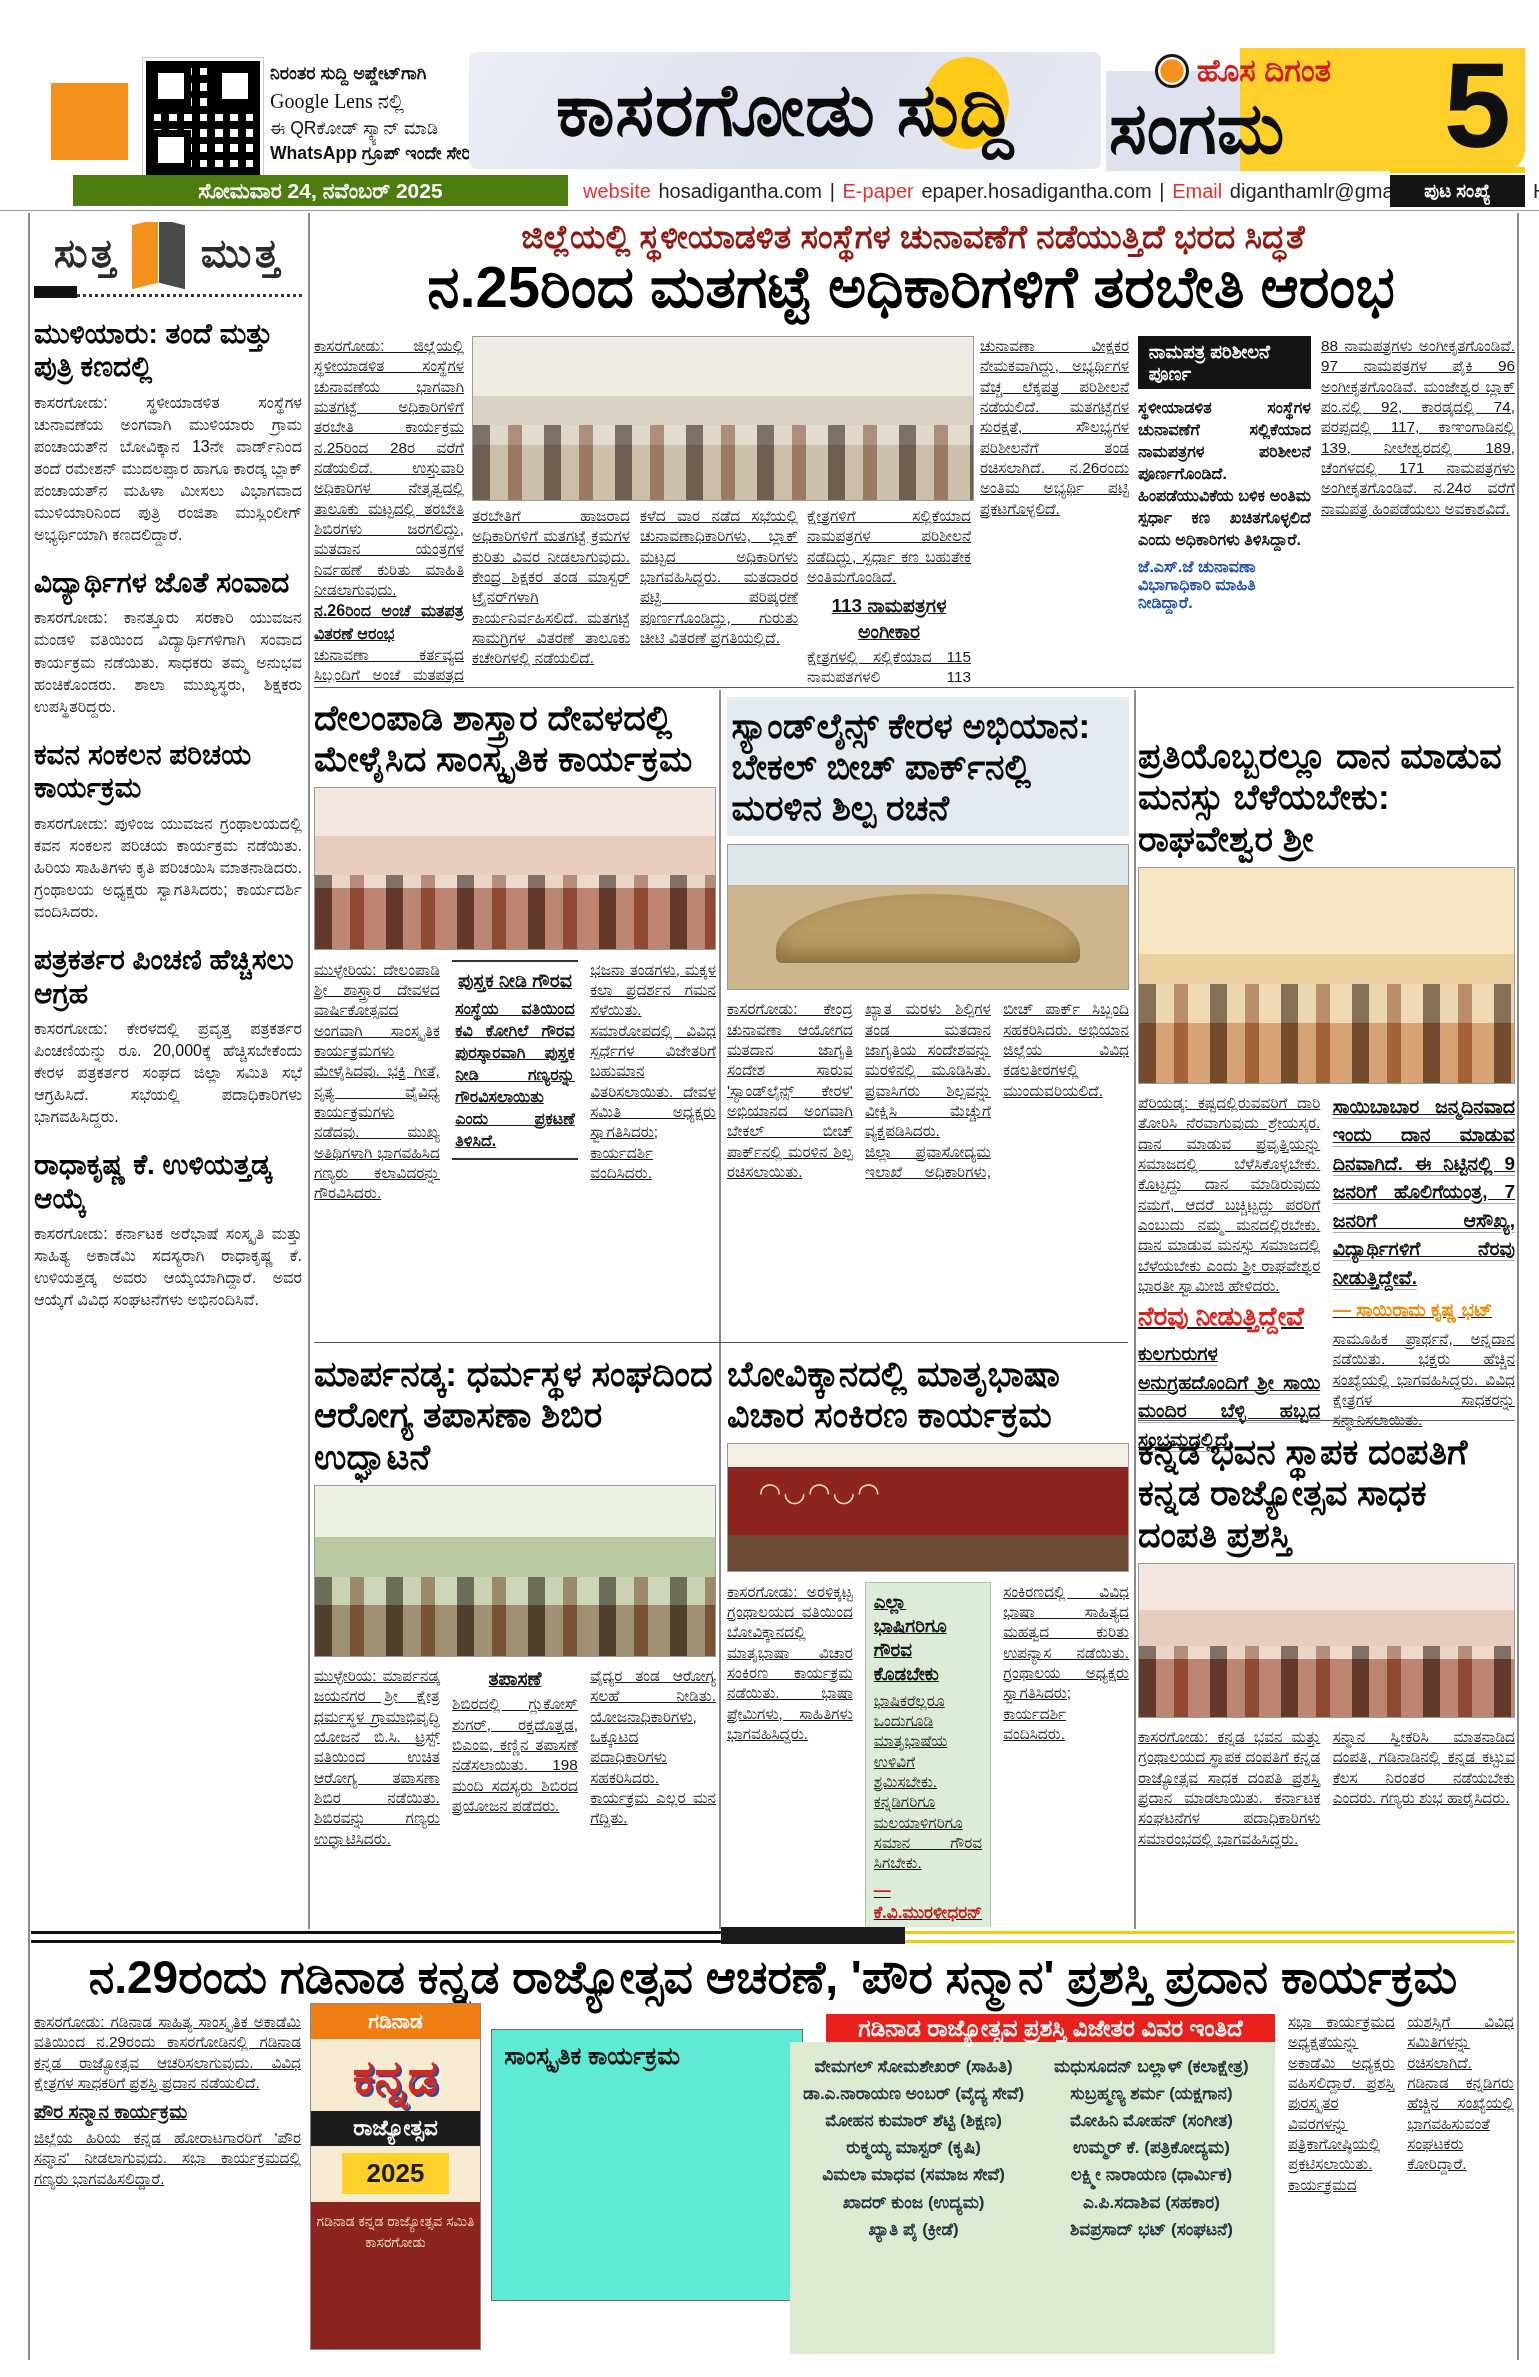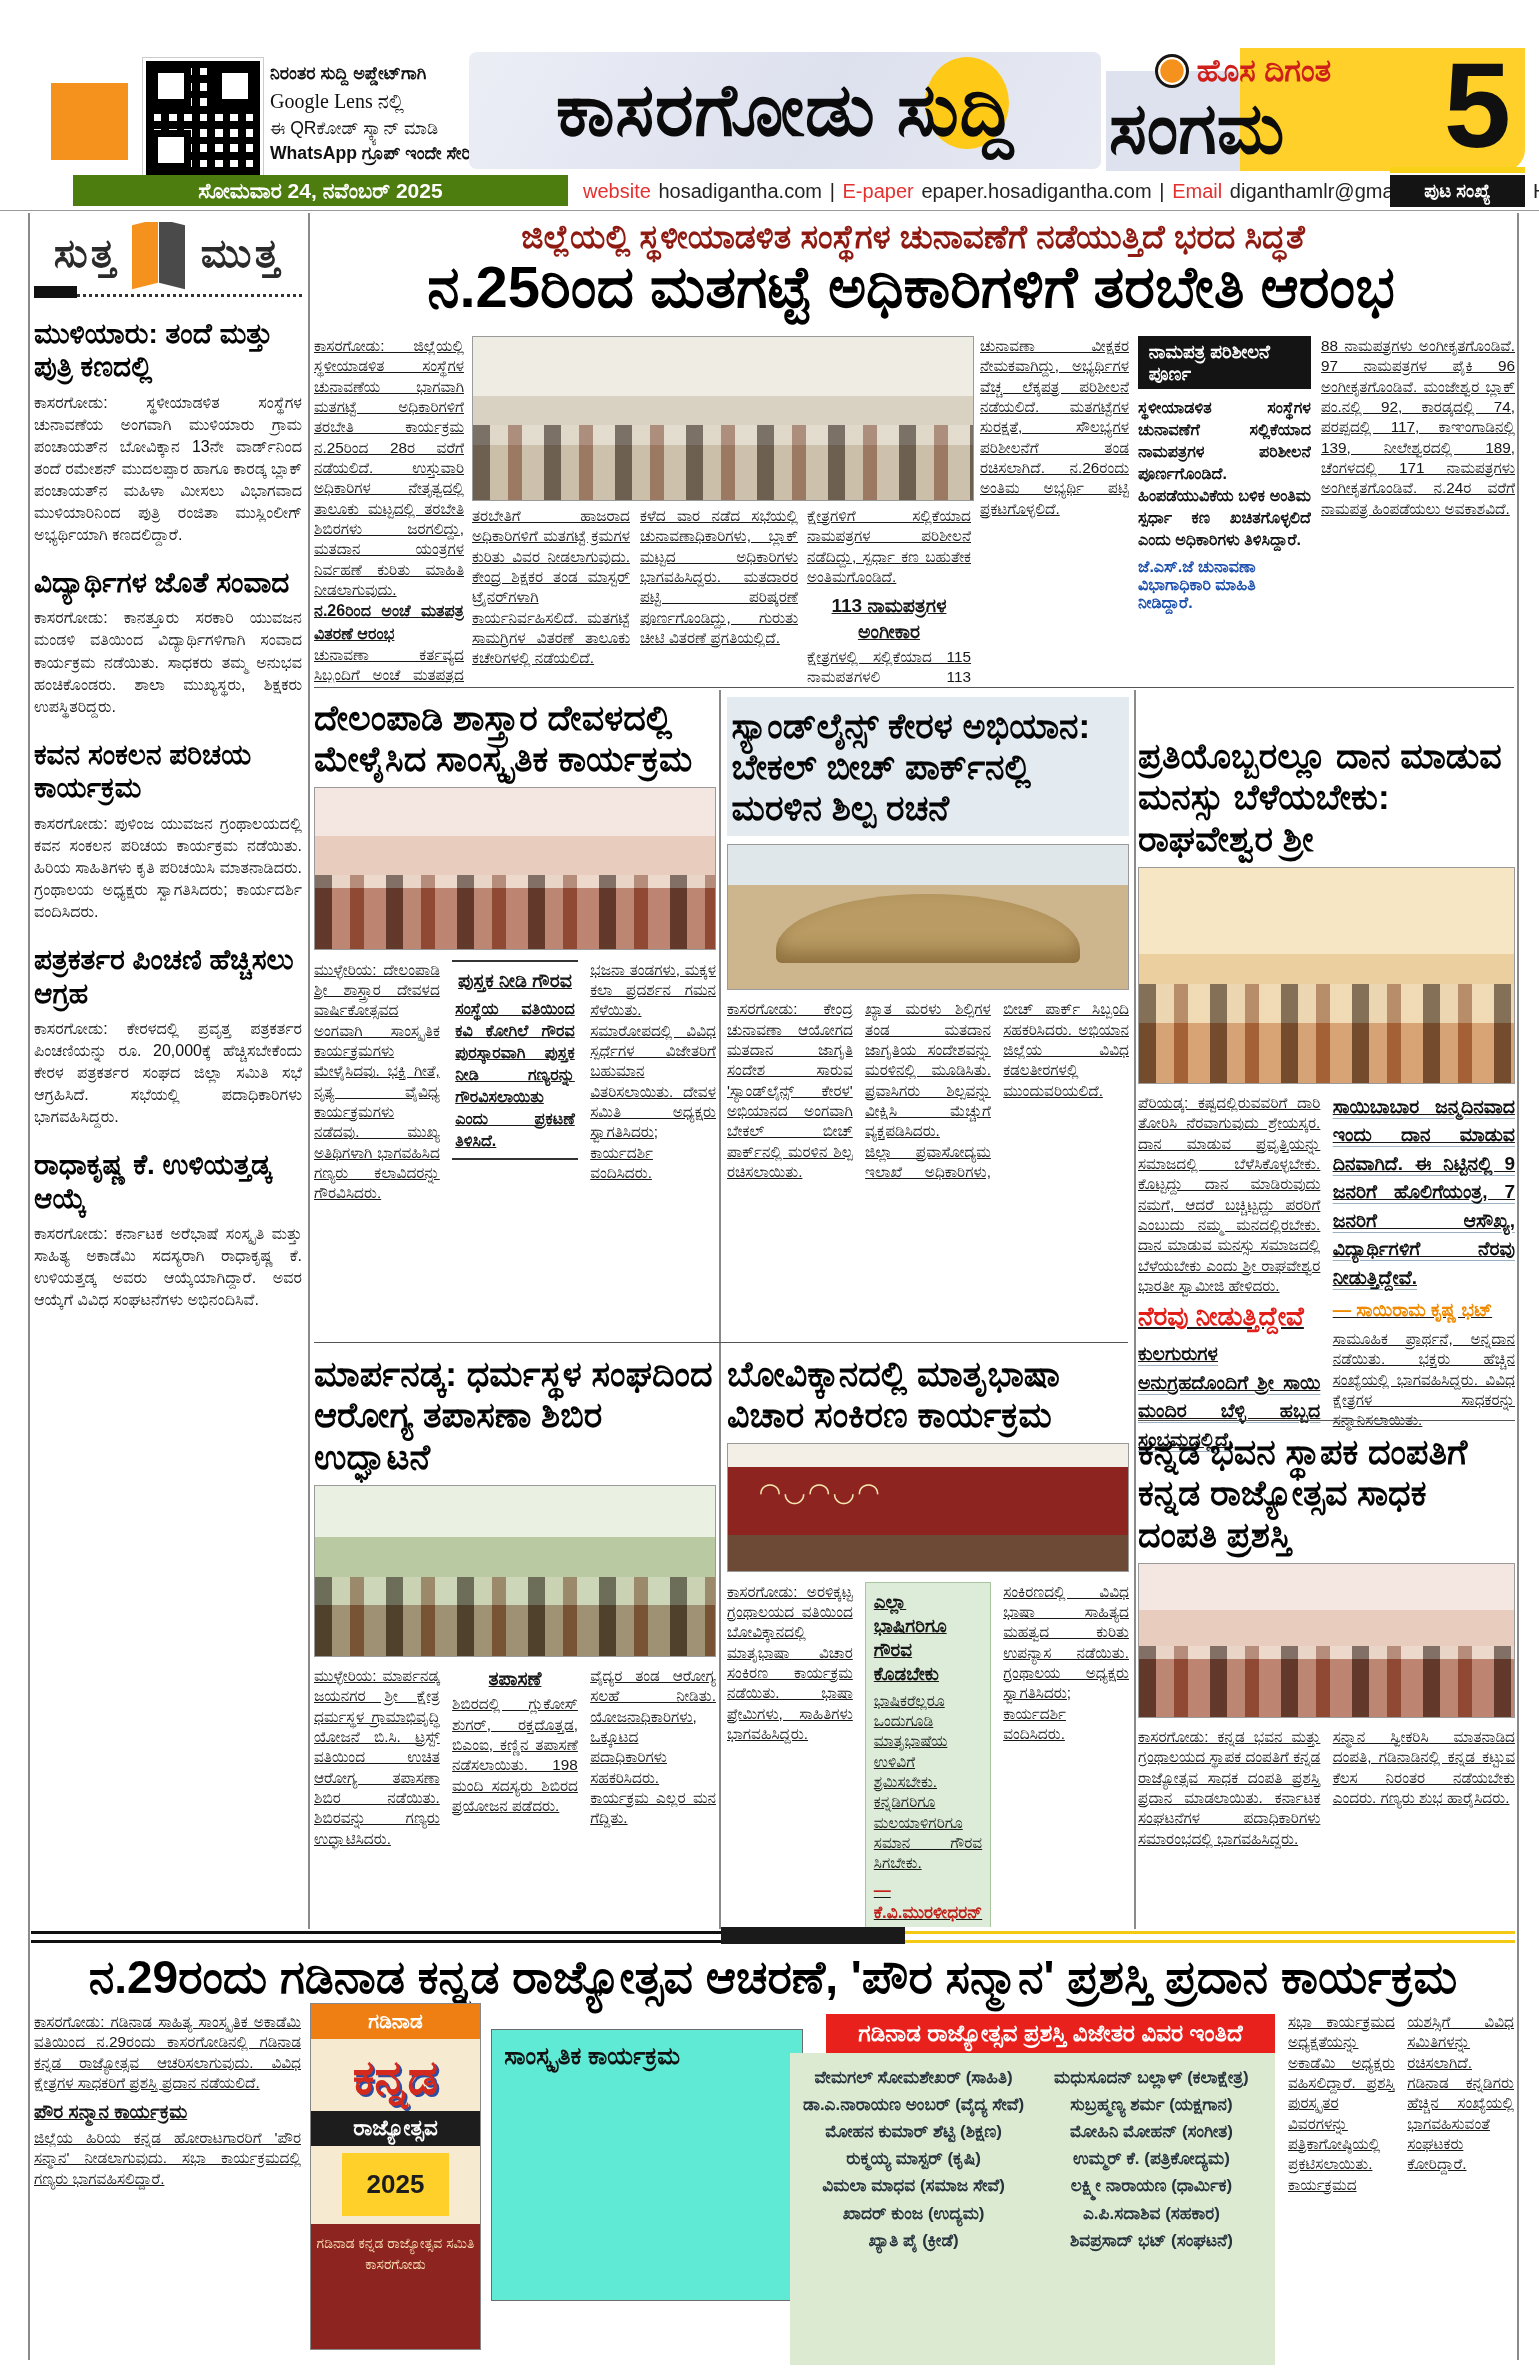--- a/index.html
+++ b/index.html
@@ -98,21 +98,21 @@
   .box1 .b1-title{font-weight:800;font-size:24px;margin-bottom:10.7px;}
   .box2-head{background:#e8211d;color:#fff;font-weight:800;font-size:23px;display:flex;align-items:center;justify-content:center;}
   .box2-body{background:#dcead2;column-count:2;column-gap:6.1px;padding:10.7px 7.7px;font-size:17px;font-weight:bold;color:#26333d;line-height:1.6;text-align:center;}
   .award{break-inside:avoid;}
 
   
   .poster{background:#f6ead0;border:0.8px solid #888;display:flex;flex-direction:column;overflow:hidden;}
   .po-top{background:#f07f13;color:#fff;font-weight:bold;font-size:20px;text-align:center;padding:6.1px 0;}
   .po-big{flex:0 0 auto;text-align:center;font-size:48px;font-weight:800;color:#d42a1e;text-shadow:2.3px 2.3px 0 #2b4ea2;padding:10.7px 0 4.6px 0;}
   .po-ribbon{background:#1d1d1d;color:#fff;font-weight:bold;font-size:21.5px;text-align:center;padding:4.6px 0;}
-  .po-year{text-align:center;font-size:26px;font-weight:800;color:#1d1d1d;background:#ffd029;margin:7.7px 31px;padding:16px 0;}
+  .po-year{text-align:center;font-size:26px;font-weight:800;color:#1d1d1d;background:#ffd029;margin:7.7px 31px;padding:5px 0;}
   .po-foot{flex:1;background:#8e2420;color:#ffe9b8;font-size:14px;text-align:center;padding-top:9.2px;line-height:1.5;}
 </style>
 </head>
 <body>
 
 <div id="page">
 
   <div class="abs orange-sq" style="left:51px;top:83px;width:77px;height:77px;"></div>
   <div class="abs qr" style="left:143px;top:58px;width:114px;height:114px;">
     <div class="qr-eye" style="left:4.6px;top:4.6px;"></div>
@@ -336,21 +336,21 @@
     <div class="po-ribbon">ರಾಜ್ಯೋತ್ಸವ</div>
     <div class="po-year">2025</div>
     <div class="po-foot">ಗಡಿನಾಡ ಕನ್ನಡ ರಾಜ್ಯೋತ್ಸವ ಸಮಿತಿ ಕಾಸರಗೋಡು</div>
   </div>
 
   <div class="abs box1" style="left:491px;top:2029px;width:285px;height:245px;">
     <div class="b1-title">ಸಾಂಸ್ಕೃತಿಕ ಕಾರ್ಯಕ್ರಮ</div>
   </div>
 
   <div class="abs" style="left:790px;top:2014px;width:485px;height:347px;">
-    <div class="box2-head" style="height:39px;margin-left:36px;">ಗಡಿನಾಡ ರಾಜ್ಯೋತ್ಸವ ಪ್ರಶಸ್ತಿ ವಿಜೇತರ ವಿವರ ಇಂತಿದೆ</div>
+    <div class="box2-head" style="height:28px;margin-left:36px;">ಗಡಿನಾಡ ರಾಜ್ಯೋತ್ಸವ ಪ್ರಶಸ್ತಿ ವಿಜೇತರ ವಿವರ ಇಂತಿದೆ</div>
     <div class="box2-body" style="height:291px;overflow:hidden;">
       <div class="award">ವೇಮಗಲ್ ಸೋಮಶೇಖರ್ (ಸಾಹಿತಿ)</div>
       <div class="award">ಡಾ.ಎ.ನಾರಾಯಣ ಅಂಬರ್ (ವೈದ್ಯ ಸೇವೆ)</div>
       <div class="award">ಮೋಹನ ಕುಮಾರ್ ಶೆಟ್ಟಿ (ಶಿಕ್ಷಣ)</div>
       <div class="award">ರುಕ್ಮಯ್ಯ ಮಾಸ್ಟರ್ (ಕೃಷಿ)</div>
       <div class="award">ವಿಮಲಾ ಮಾಧವ (ಸಮಾಜ ಸೇವೆ)</div>
       <div class="award">ಖಾದರ್ ಕುಂಜ (ಉದ್ಯಮ)</div>
       <div class="award">ಖ್ಯಾತಿ ಪೈ (ಕ್ರೀಡೆ)</div>
       <div class="award">ಮಧುಸೂದನ್ ಬಲ್ಲಾಳ್ (ಕಲಾಕ್ಷೇತ್ರ)</div>
       <div class="award">ಸುಬ್ರಹ್ಮಣ್ಯ ಶರ್ಮ (ಯಕ್ಷಗಾನ)</div>

